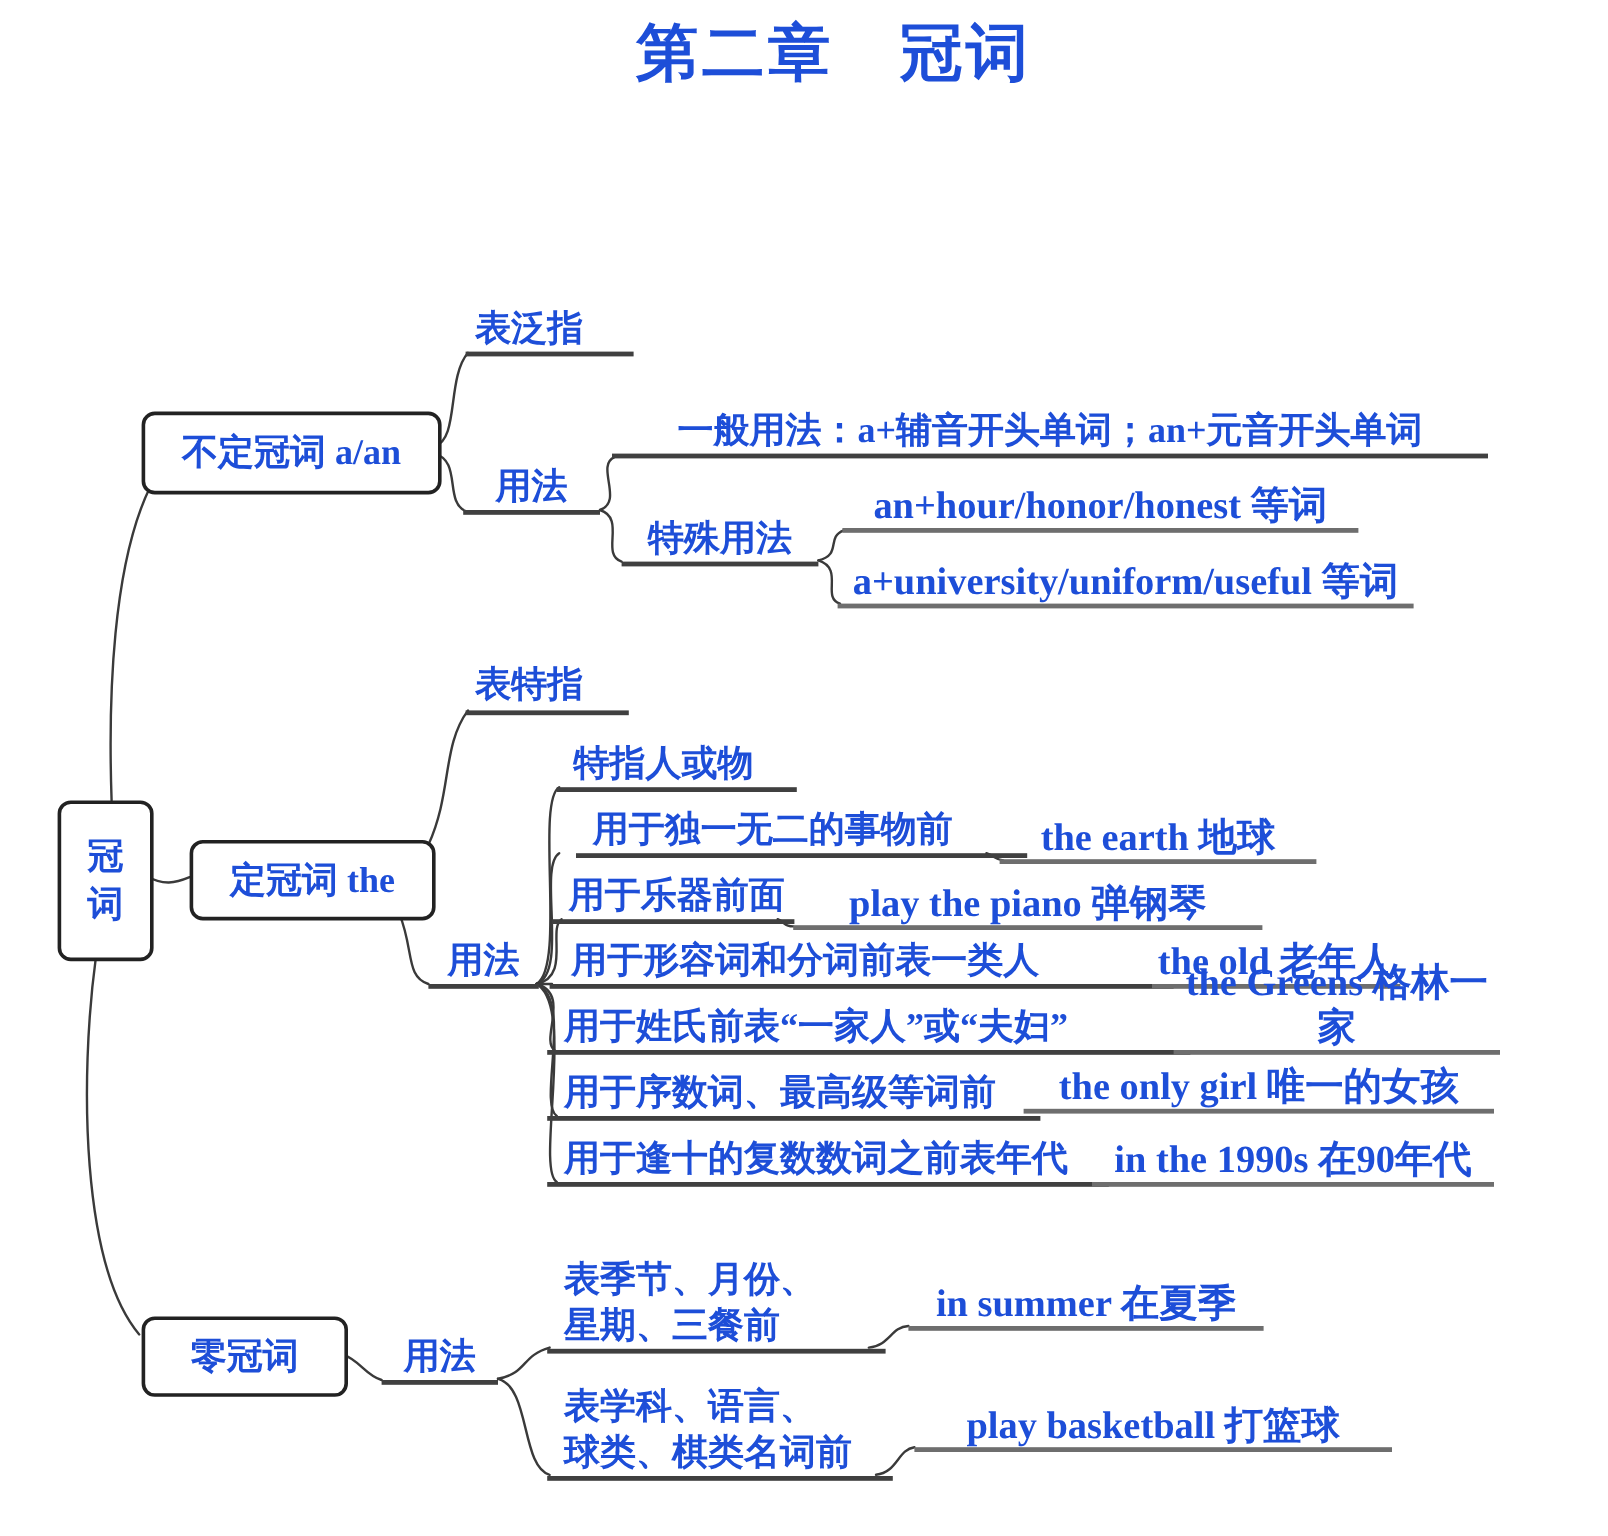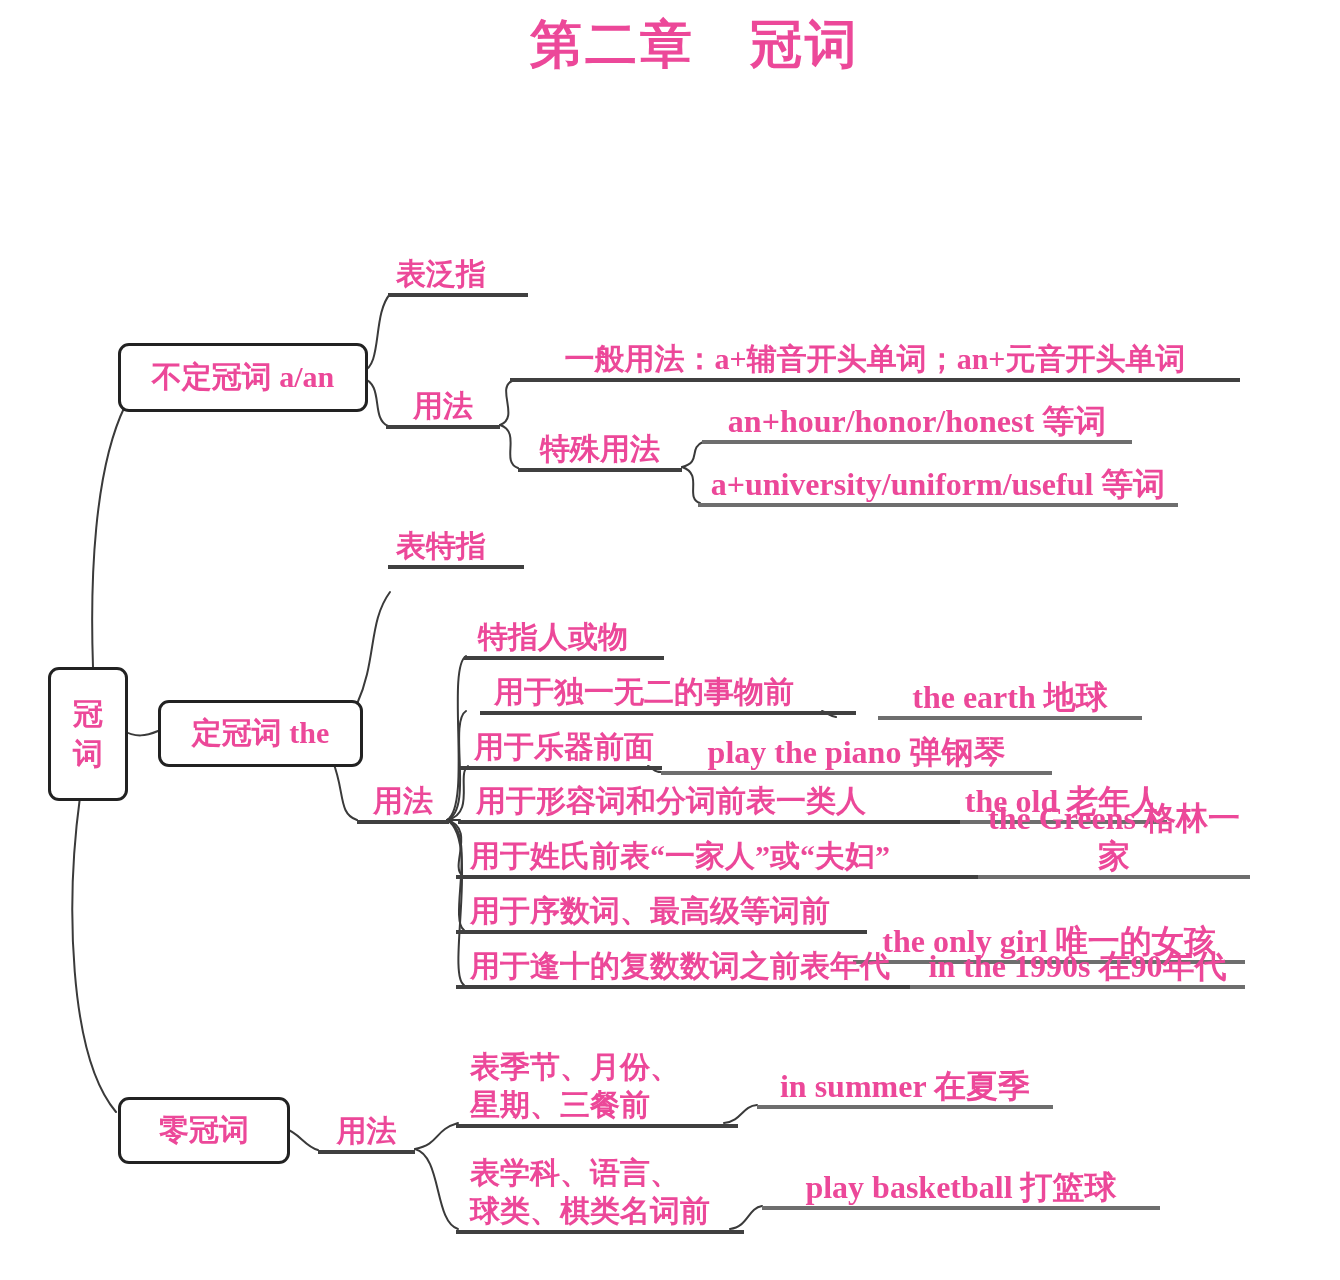--- a/index.html
+++ b/index.html
@@ -1,17 +1,17 @@
 <!DOCTYPE html>
 <html><head>
 <meta charset="utf-8">
 <style>
   html,body{margin:0;padding:0;background:#ffffff;}
   .stage{position:relative;width:1340px;height:1280px;background:#fff;overflow:hidden;
-         font-family:"Liberation Serif","DejaVu Serif",serif;color:#ec4899;}
+         font-family:"Liberation Serif","DejaVu Serif",serif;color:#1d4ed8;}
   svg.wires{position:absolute;left:0;top:0;z-index:0;}
   .node{position:absolute;z-index:1;font-weight:600;font-size:30px;
         display:flex;align-items:flex-end;white-space:pre-line;line-height:38px;}
   .ul-black{border-bottom:4px solid #404040;}
   .ul-gray{border-bottom:4px solid #6e6e6e;}
   .ctr{justify-content:center;text-align:center;}
   .ex{font-size:32px;}
   .box{position:absolute;z-index:1;border:3px solid #222;border-radius:11px;
        display:flex;align-items:center;justify-content:center;
        font-weight:600;font-size:30px;background:#fff;white-space:pre-line;text-align:center;}
@@ -70,39 +70,39 @@
   <div class="box" style="left:118px;top:343px;width:244px;height:63px;">不定冠词 a/an</div>
   <div class="box" style="left:118px;top:1097px;width:166px;height:61px;">零冠词</div>
 
   <div class="node ul-black" style="left:388px;top:250px;width:132px;height:43px;padding-left:8px;">表泛指</div>
   <div class="node ul-black ctr" style="left:386px;top:382px;width:114px;height:43px;">用法</div>
   <div class="node ul-black ctr" style="left:510px;top:330px;width:730px;height:48px;">一般用法：a+辅音开头单词；an+元音开头单词</div>
   <div class="node ul-black ctr" style="left:518px;top:424px;width:164px;height:44px;">特殊用法</div>
   <div class="node ul-gray ctr ex" style="left:702px;top:398px;width:430px;height:42px;">an+hour/honor/honest 等词</div>
   <div class="node ul-gray ctr ex" style="left:698px;top:461px;width:480px;height:42px;">a+university/uniform/useful 等词</div>
 
-  <div class="node ul-black" style="left:388px;top:522px;width:128px;height:43px;padding-left:8px;">表特指</div>
+  <div class="node ul-black" style="left:388px;top:549px;width:128px;height:43px;padding-left:8px;font-family:Liberation Mono, monospace;">表特指</div>
   <div class="node ul-black ctr" style="left:357px;top:777px;width:92px;height:43px;">用法</div>
 
   <div class="node ul-black" style="left:464px;top:612px;width:186px;height:44px;padding-left:14px;">特指人或物</div>
 
   <div class="node ul-black" style="left:480px;top:667px;width:362px;height:44px;padding-left:14px;">用于独一无二的事物前</div>
-  <div class="node ul-gray ctr ex" style="left:878px;top:674px;width:264px;height:42px;">the earth 地球</div>
+  <div class="node ul-gray ctr ex" style="left:833px;top:674px;width:264px;height:42px;">the earth 地球</div>
 
   <div class="node ul-black" style="left:460px;top:722px;width:188px;height:44px;padding-left:14px;">用于乐器前面</div>
   <div class="node ul-gray ctr ex" style="left:661px;top:729px;width:391px;height:42px;">play the piano 弹钢琴</div>
 
   <div class="node ul-black" style="left:458px;top:776px;width:502px;height:44px;padding-left:18px;">用于形容词和分词前表一类人</div>
   <div class="node ul-gray ctr ex" style="left:960px;top:776px;width:207px;height:44px;">the old 老年人</div>
 
   <div class="node ul-black" style="left:456px;top:831px;width:522px;height:44px;padding-left:14px;">用于姓氏前表“一家人”或“夫妇”</div>
   <div class="node ul-gray ctr ex" style="left:978px;top:831px;width:272px;height:44px;">the Greens 格林一家</div>
 
   <div class="node ul-black" style="left:456px;top:886px;width:397px;height:44px;padding-left:14px;">用于序数词、最高级等词前</div>
-  <div class="node ul-gray ctr ex" style="left:853px;top:916px;width:392px;height:44px;">the only girl 唯一的女孩</div>
+  <div class="node ul-gray ctr ex" style="left:853px;top:880px;width:392px;height:44px;">the only girl 唯一的女孩</div>
 
   <div class="node ul-black" style="left:456px;top:941px;width:454px;height:44px;padding-left:14px;">用于逢十的复数数词之前表年代</div>
   <div class="node ul-gray ctr ex" style="left:910px;top:941px;width:335px;height:44px;">in the 1990s 在90年代</div>
 
   <div class="node ul-black ctr" style="left:318px;top:1106px;width:97px;height:44px;">用法</div>
 
   <div class="node ul-black" style="left:456px;top:1033px;width:268px;height:91px;padding-left:14px;">表季节、月份、
 星期、三餐前</div>
   <div class="node ul-gray ctr ex" style="left:757px;top:1060px;width:296px;height:45px;">in summer 在夏季</div>
 

